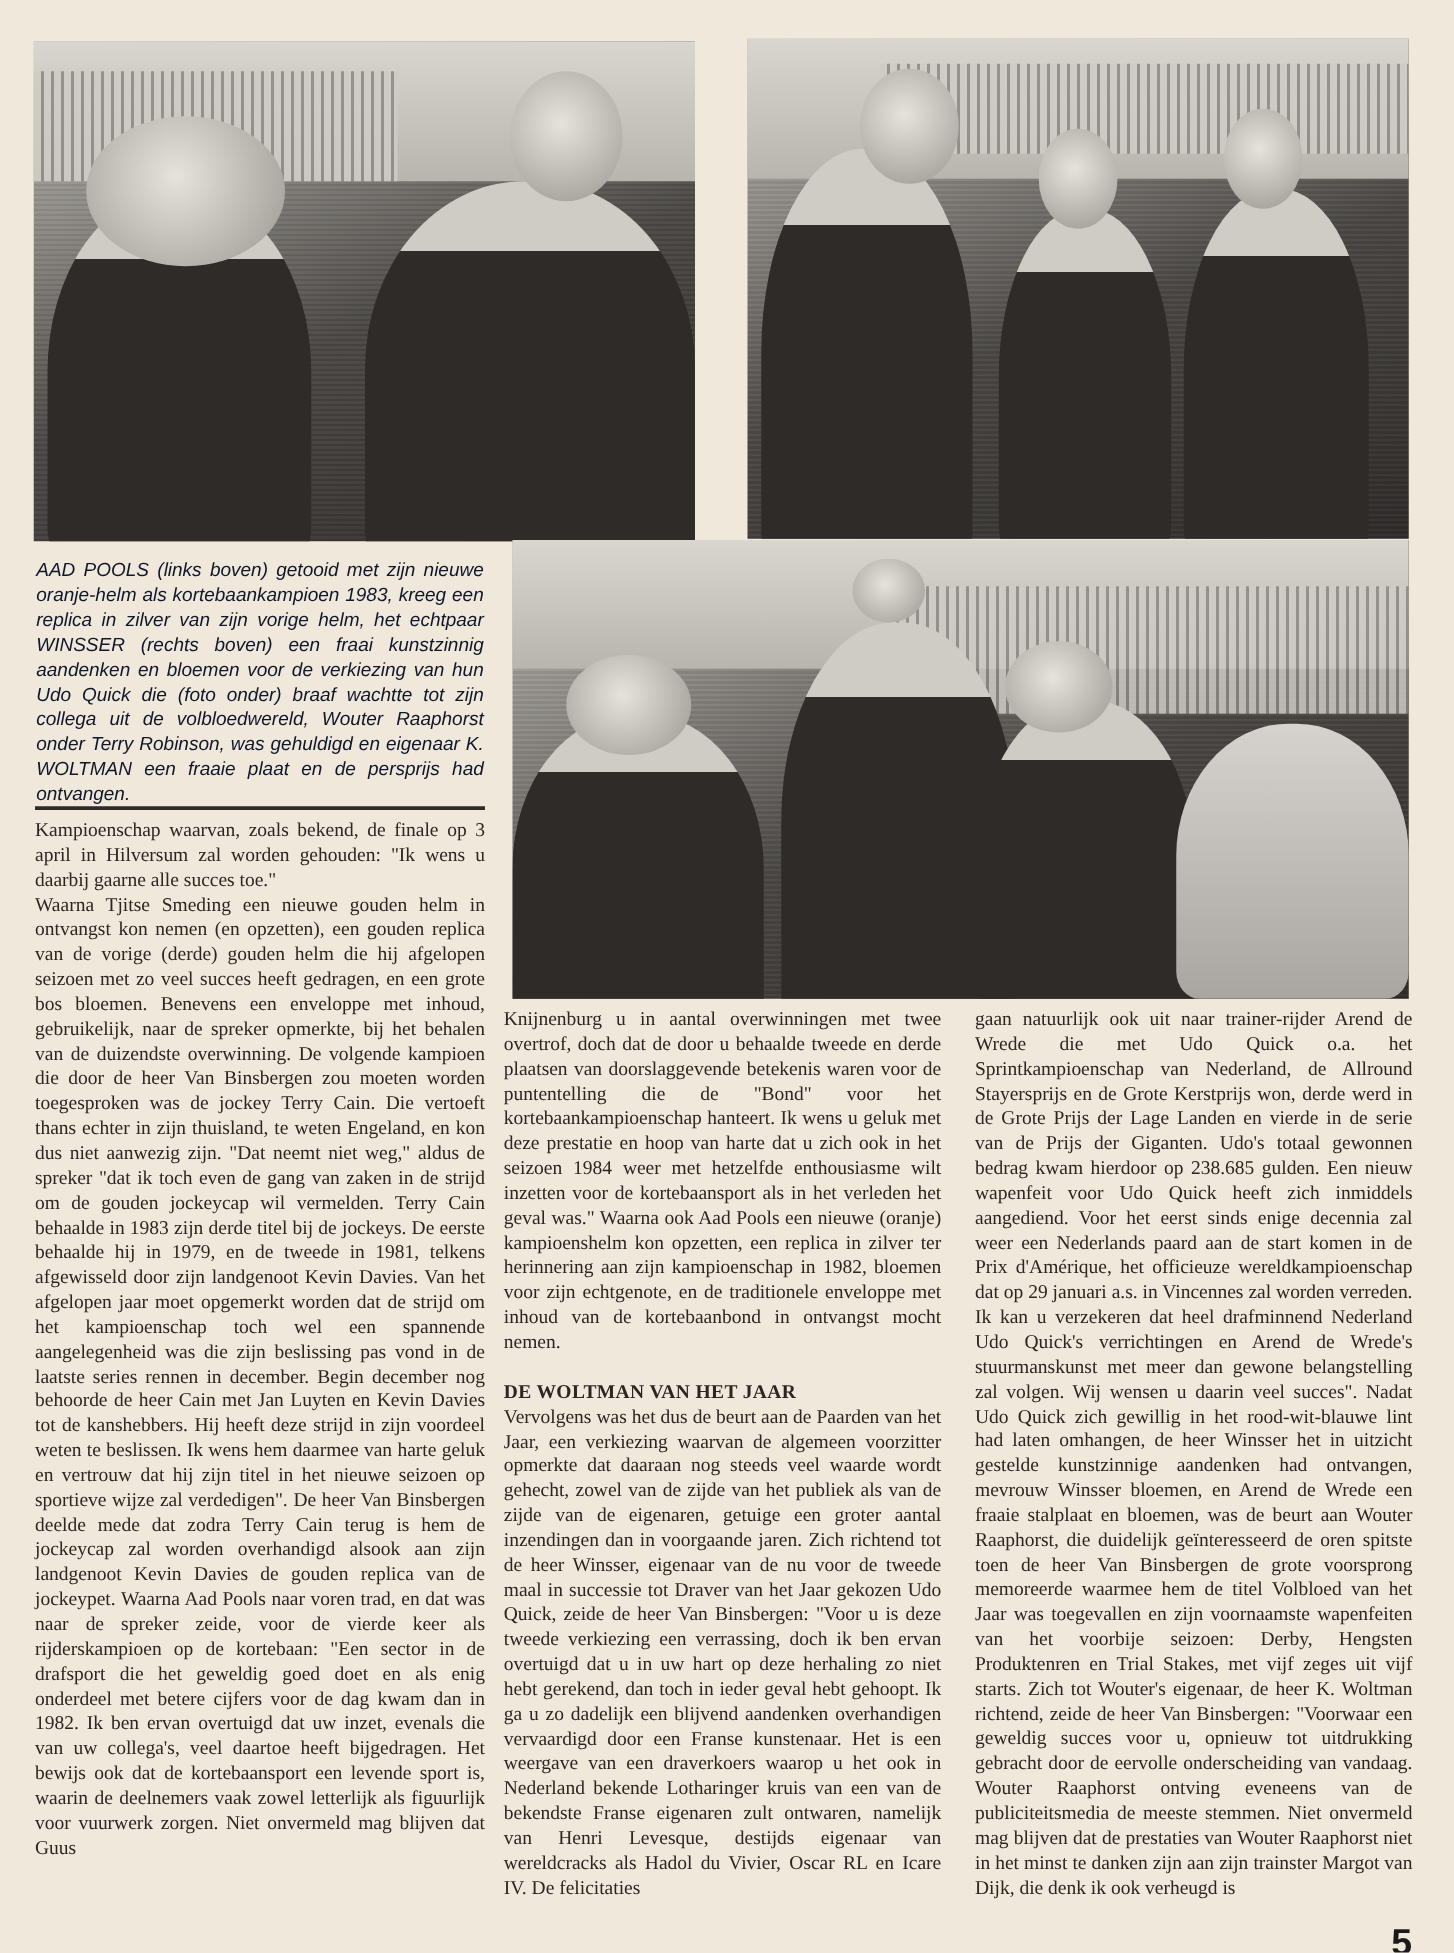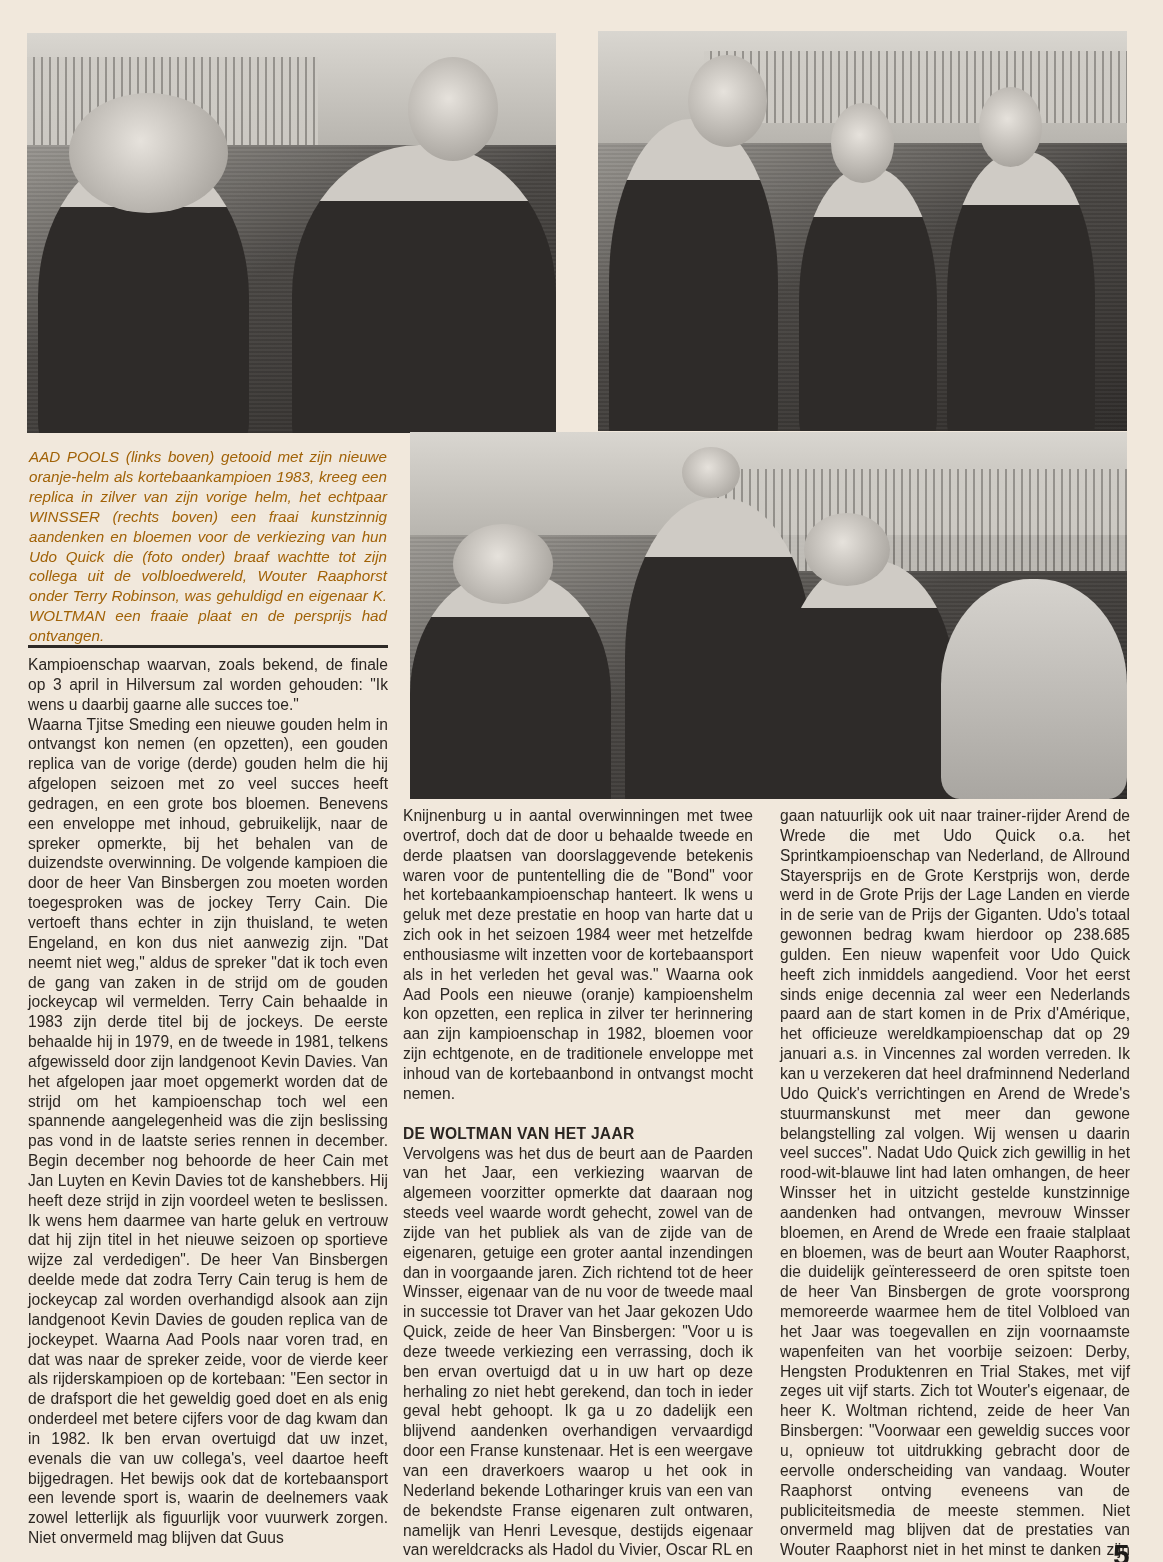--- a/index.html
+++ b/index.html
@@ -25,30 +25,30 @@
   .photo .head { position:absolute; border-radius:50%;
     background:radial-gradient(circle at 45% 40%,#e6e2dc,#9b9791); }
 
   #photo-top-left  { left:27px;  top:33px;  width:529px; height:400px; }
   #photo-top-right { left:598px; top:31px;  width:529px; height:400px; }
   #photo-bottom    { left:410px; top:432px; width:717px; height:367px; }
 
   .caption {
     position:absolute; left:29px; top:447px; width:358px;
     font-style:italic; font-size:15.2px; line-height:19.9px;
-    text-align:justify; color:#a16207;
+    text-align:justify; color:#0f172a;
   }
   .caption-rule {
     position:absolute; left:28px; top:645px; width:360px; height:3px; background:#2e2a27;
   }
   .col {
     position:absolute; font-size:15.6px; line-height:19.85px;
     text-align:justify; color:#2b2622;
   }
-  .col p { margin:0; }
+  .col p { margin:0;font-family:Liberation Serif, serif; }
   #col-1 { left:28px; top:655px; width:360px; }
   #col-2 { left:403px; top:806px; width:350px; }
   #col-3 { left:780px; top:806px; width:350px; }
   .subhead { font-weight:bold; letter-spacing:0.3px; }
   .gap { height:20px; }
   .page-number {
     position:absolute; left:1113px; top:1540px;
     font-size:30px; font-weight:bold; color:#1c1a18; line-height:1;
   }
 </style>

